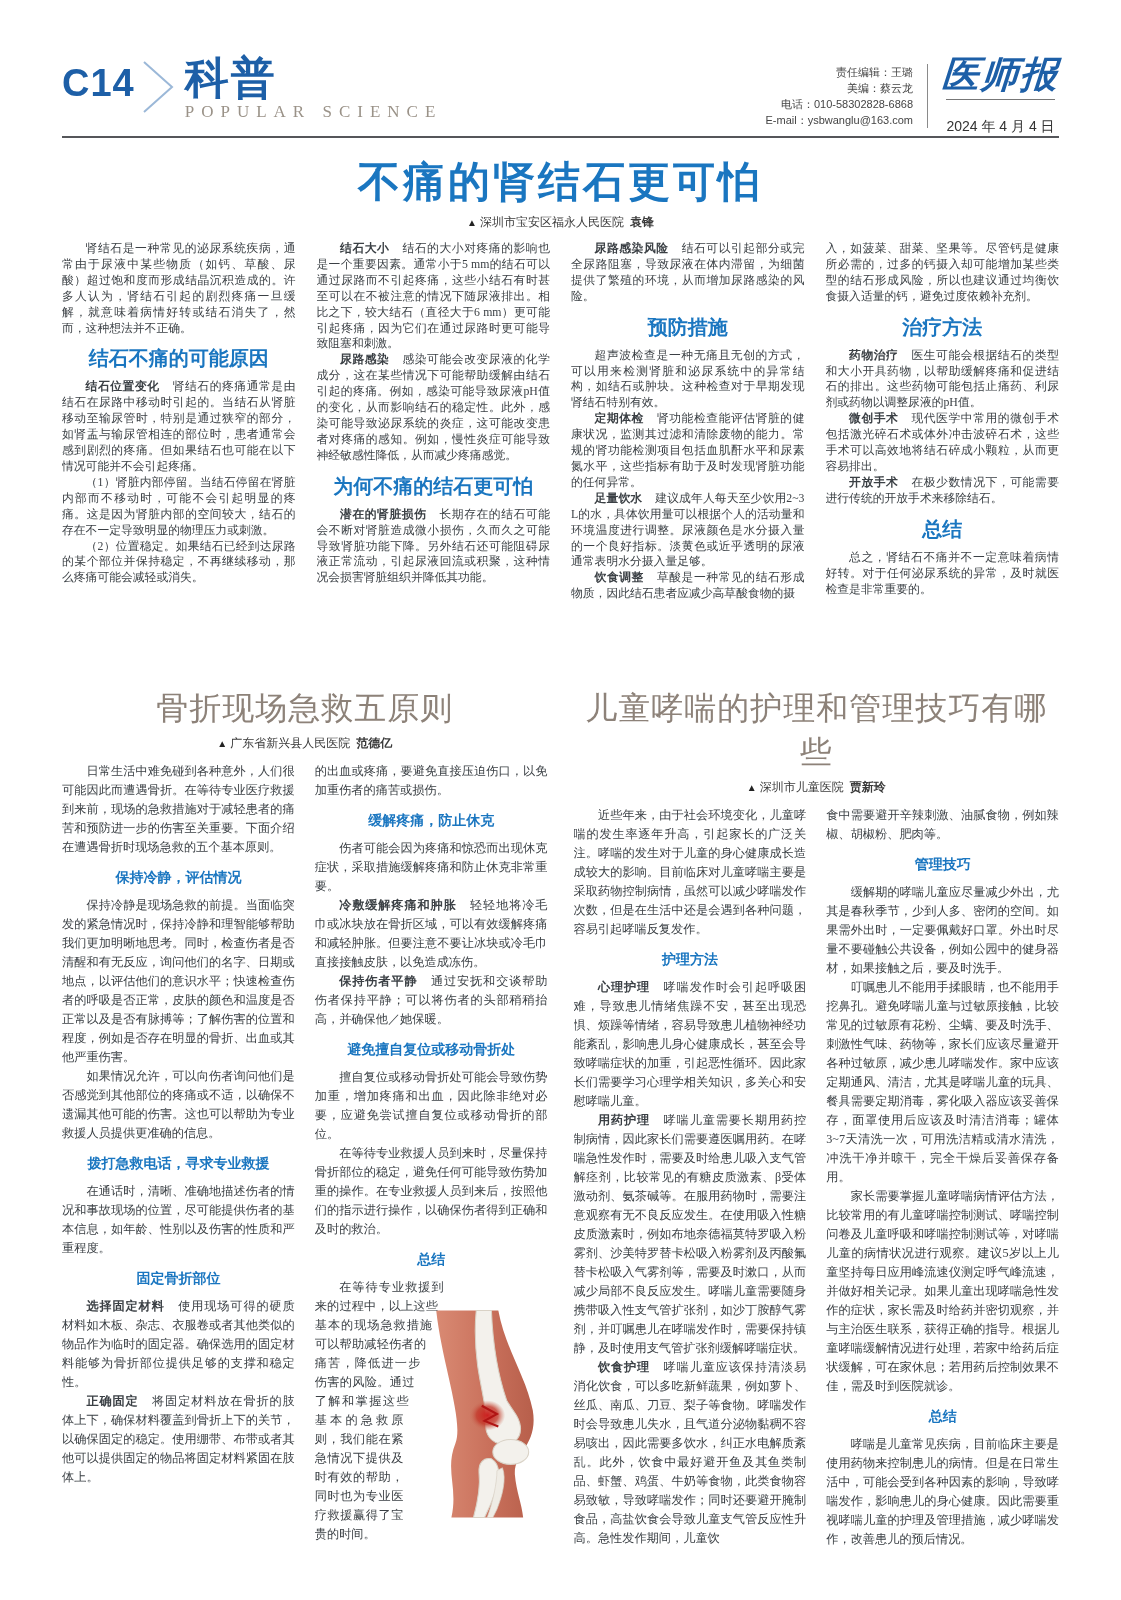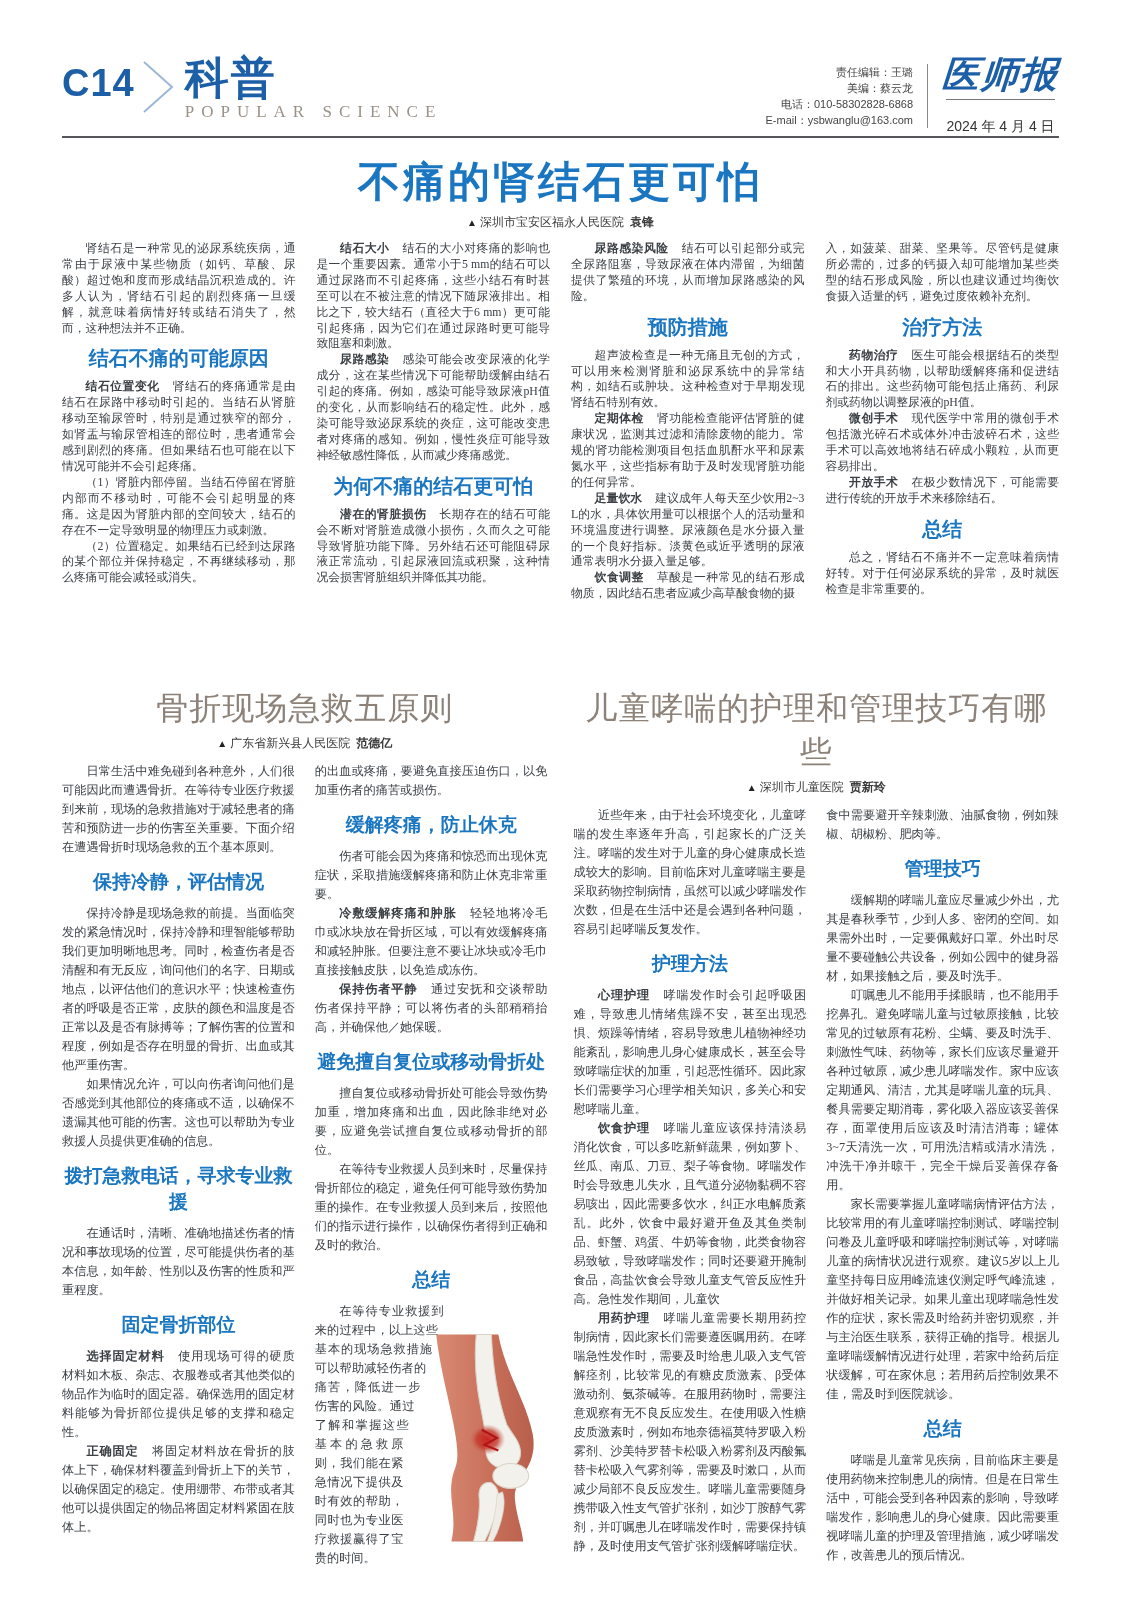--- a/index.html
+++ b/index.html
@@ -56,21 +56,21 @@
   .a1 .col{height:420px;}
   .row2 .col{height:818px;}
   .para{margin:0;text-align:justify;text-indent:2em;}
   .para.noindent{text-indent:0;}
   .a1 .para{font-size:11.8px;line-height:15.9px;}
   .row2 .para{font-size:12.2px;line-height:19px;}
   .lead{font-weight:700;margin-right:1.1em;font-family:"Liberation Sans",sans-serif;}
   .sec-h{font-family:"Liberation Sans",sans-serif;font-weight:700;text-align:center;
          color:var(--accent-blue);}
   .a1 .sec-h{font-size:20px;margin:9px 0 7px;}
-  .row2 .sec-h{font-size:19px;margin:12px 0 9px;}
+  .row2 .sec-h{font-size:14px;margin:12px 0 9px;}
   
   .row2{display:flex;gap:26px;margin-top:26px;}
   .half{width:calc(50% - 13px);}
   .half .cols{gap:20px;}
   
   .knee-wrap{float:right;width:138px;height:268px;margin:2px 0 2px 6px;
              shape-outside:polygon(32% 0,100% 0,100% 100%,0 100%,0 55%);}
   .knee-wrap svg{display:block;width:100%;height:100%;}
 </style>
 </head>
@@ -206,22 +206,22 @@
     <div class="half">
       <div class="a-title a23-title">儿童哮喘的护理和管理技巧有哪些</div>
       <div class="byline">
         <span class="tri">▲</span><span>深圳市儿童医院</span><span class="author">贾新玲</span>
       </div>
       <div class="cols">
         <div class="col">
             <p class="para">近些年来，由于社会环境变化，儿童哮喘的发生率逐年升高，引起家长的广泛关注。哮喘的发生对于儿童的身心健康成长造成较大的影响。目前临床对儿童哮喘主要是采取药物控制病情，虽然可以减少哮喘发作次数，但是在生活中还是会遇到各种问题，容易引起哮喘反复发作。</p>
             <div class="sec-h">护理方法</div>
             <p class="para"><span class="lead">心理护理</span>哮喘发作时会引起呼吸困难，导致患儿情绪焦躁不安，甚至出现恐惧、烦躁等情绪，容易导致患儿植物神经功能紊乱，影响患儿身心健康成长，甚至会导致哮喘症状的加重，引起恶性循环。因此家长们需要学习心理学相关知识，多关心和安慰哮喘儿童。</p>
+            <p class="para"><span class="lead">用药护理</span>哮喘儿童需要长期用药控制病情，因此家长们需要遵医嘱用药。在哮喘急性发作时，需要及时给患儿吸入支气管解痉剂，比较常见的有糖皮质激素、β受体激动剂、氨茶碱等。在服用药物时，需要注意观察有无不良反应发生。在使用吸入性糖皮质激素时，例如布地奈德福莫特罗吸入粉雾剂、沙美特罗替卡松吸入粉雾剂及丙酸氟替卡松吸入气雾剂等，需要及时漱口，从而减少局部不良反应发生。哮喘儿童需要随身携带吸入性支气管扩张剂，如沙丁胺醇气雾剂，并叮嘱患儿在哮喘发作时，需要保持镇静，及时使用支气管扩张剂缓解哮喘症状。</p>
             <p class="para"><span class="lead">饮食护理</span>哮喘儿童应该保持清淡易消化饮食，可以多吃新鲜蔬果，例如萝卜、丝瓜、南瓜、刀豆、梨子等食物。哮喘发作时会导致患儿失水，且气道分泌物黏稠不容易咳出，因此需要多饮水，纠正水电解质紊乱。此外，饮食中最好避开鱼及其鱼类制品、虾蟹、鸡蛋、牛奶等食物，此类食物容易致敏，导致哮喘发作；同时还要避开腌制食品，高盐饮食会导致儿童支气管反应性升高。急性发作期间，儿童饮</p>
-            <p class="para"><span class="lead">用药护理</span>哮喘儿童需要长期用药控制病情，因此家长们需要遵医嘱用药。在哮喘急性发作时，需要及时给患儿吸入支气管解痉剂，比较常见的有糖皮质激素、β受体激动剂、氨茶碱等。在服用药物时，需要注意观察有无不良反应发生。在使用吸入性糖皮质激素时，例如布地奈德福莫特罗吸入粉雾剂、沙美特罗替卡松吸入粉雾剂及丙酸氟替卡松吸入气雾剂等，需要及时漱口，从而减少局部不良反应发生。哮喘儿童需要随身携带吸入性支气管扩张剂，如沙丁胺醇气雾剂，并叮嘱患儿在哮喘发作时，需要保持镇静，及时使用支气管扩张剂缓解哮喘症状。</p>
           </div>
         <div class="col">
             <p class="para noindent">食中需要避开辛辣刺激、油腻食物，例如辣椒、胡椒粉、肥肉等。</p>
             <div class="sec-h">管理技巧</div>
             <p class="para">缓解期的哮喘儿童应尽量减少外出，尤其是春秋季节，少到人多、密闭的空间。如果需外出时，一定要佩戴好口罩。外出时尽量不要碰触公共设备，例如公园中的健身器材，如果接触之后，要及时洗手。</p>
             <p class="para">叮嘱患儿不能用手揉眼睛，也不能用手挖鼻孔。避免哮喘儿童与过敏原接触，比较常见的过敏原有花粉、尘螨、要及时洗手、刺激性气味、药物等，家长们应该尽量避开各种过敏原，减少患儿哮喘发作。家中应该定期通风、清洁，尤其是哮喘儿童的玩具、餐具需要定期消毒，雾化吸入器应该妥善保存，面罩使用后应该及时清洁消毒；罐体3~7天清洗一次，可用洗洁精或清水清洗，冲洗干净并晾干，完全干燥后妥善保存备用。</p>
             <p class="para">家长需要掌握儿童哮喘病情评估方法，比较常用的有儿童哮喘控制测试、哮喘控制问卷及儿童呼吸和哮喘控制测试等，对哮喘儿童的病情状况进行观察。建议5岁以上儿童坚持每日应用峰流速仪测定呼气峰流速，并做好相关记录。如果儿童出现哮喘急性发作的症状，家长需及时给药并密切观察，并与主治医生联系，获得正确的指导。根据儿童哮喘缓解情况进行处理，若家中给药后症状缓解，可在家休息；若用药后控制效果不佳，需及时到医院就诊。</p>
             <div class="sec-h">总结</div>
             <p class="para">哮喘是儿童常见疾病，目前临床主要是使用药物来控制患儿的病情。但是在日常生活中，可能会受到各种因素的影响，导致哮喘发作，影响患儿的身心健康。因此需要重视哮喘儿童的护理及管理措施，减少哮喘发作，改善患儿的预后情况。</p>
           </div>

